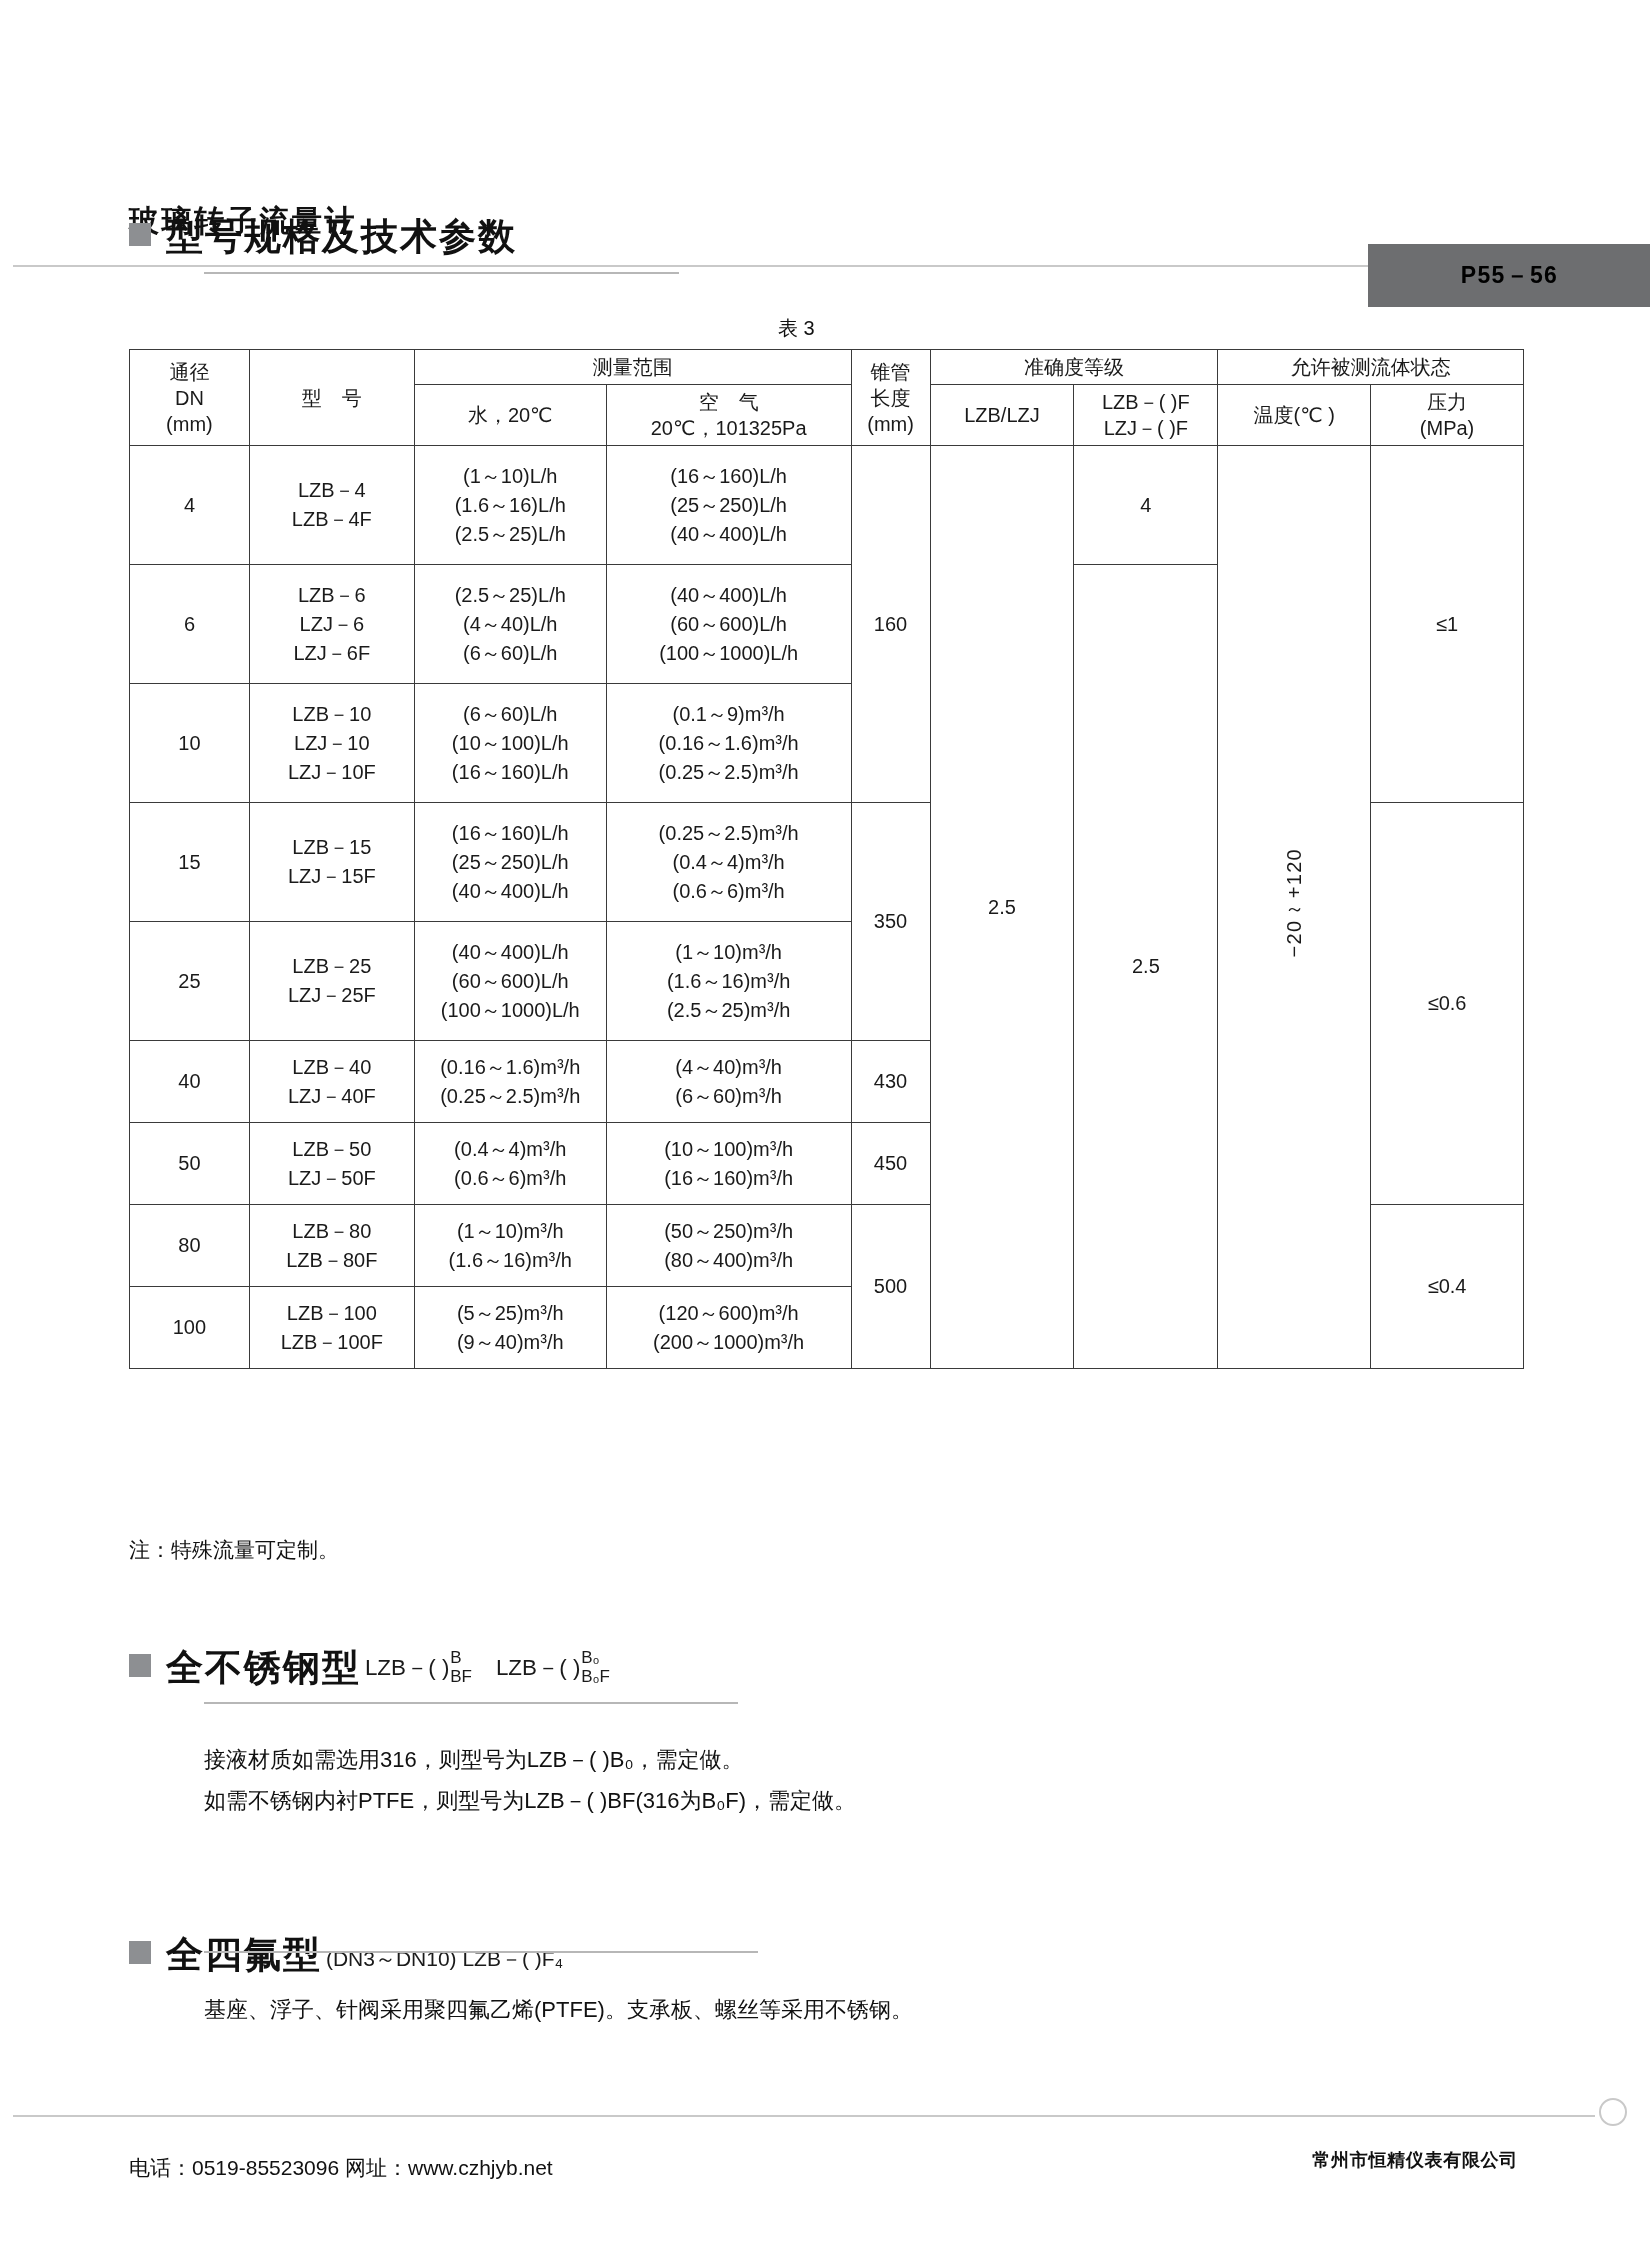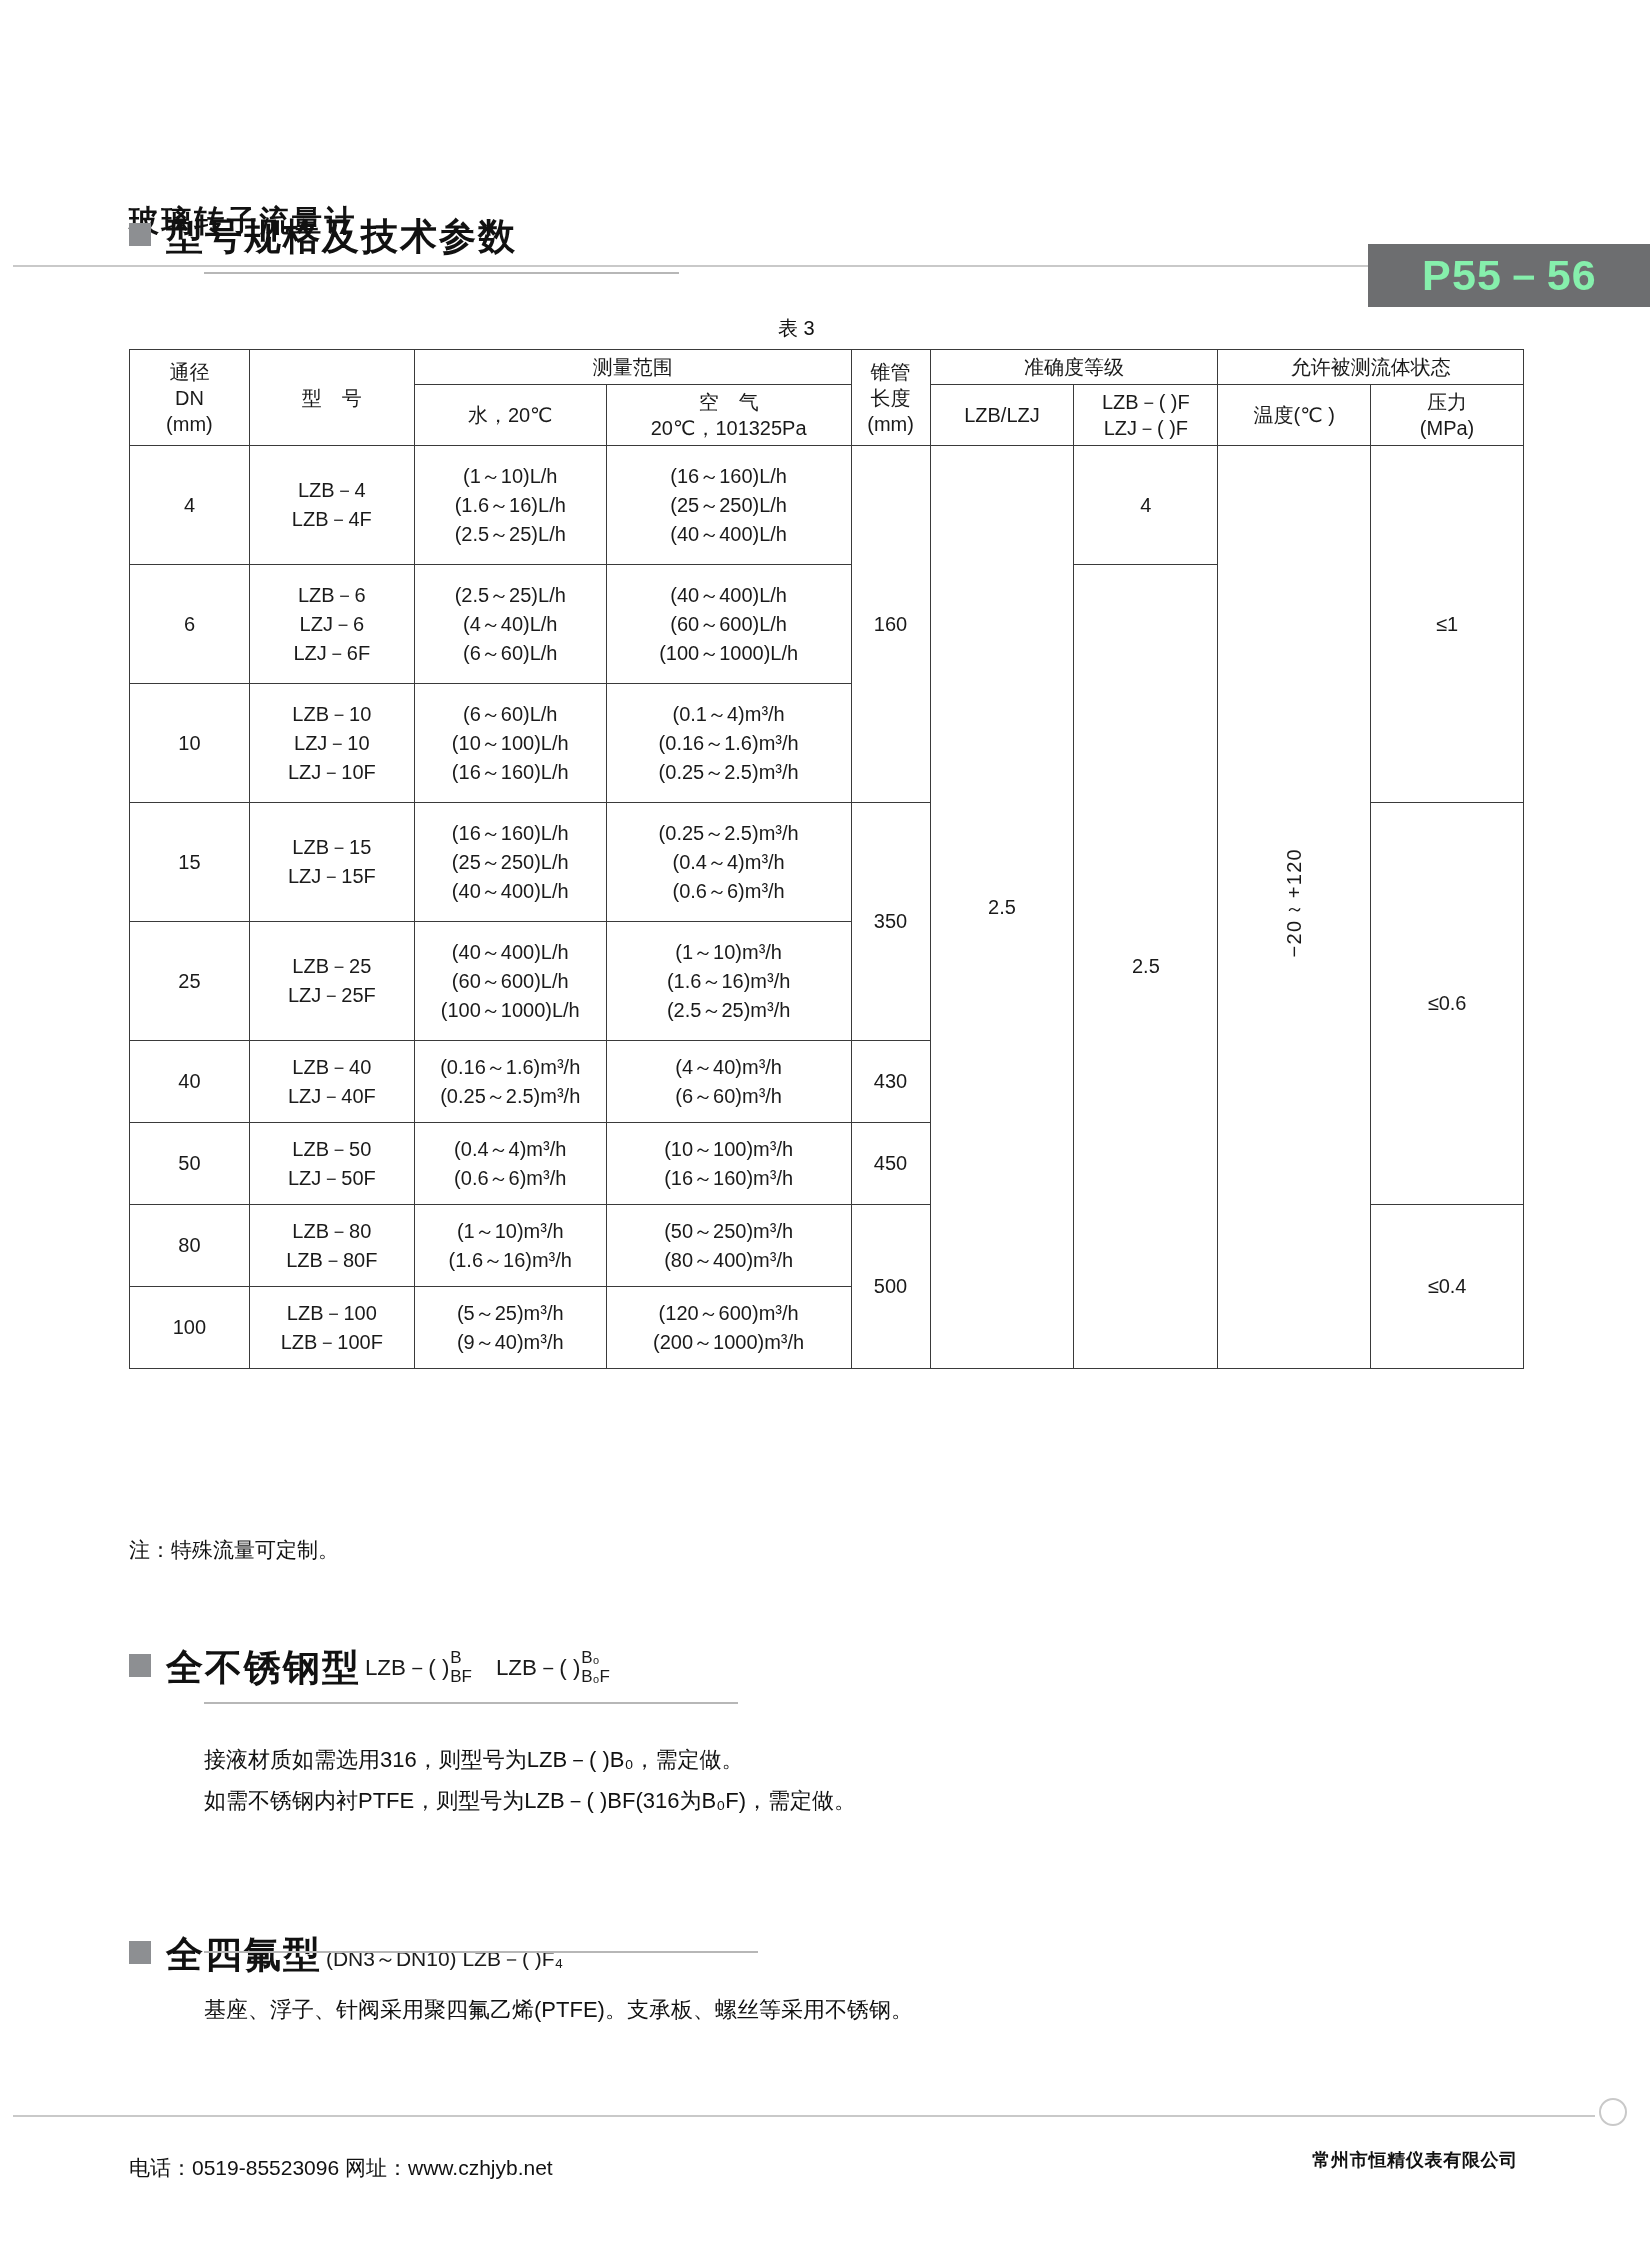--- a/index.html
+++ b/index.html
@@ -52,22 +52,22 @@
     height: 2px;
     background: #c9c9c9;
   }
   .page-tag {
     position: absolute;
     right: 0;
     top: 152px;
     width: 283px;
     height: 63px;
     background: #6d6e70;
-    color: #86efac;
-    font-size: 43px;
+    color: #000000;
+    font-size: 23px;
     font-weight: bold;
     letter-spacing: 1.3px;
     display: flex;
     align-items: center;
     justify-content: center;
   }
 
   
   .sec-head {
     position: absolute;
@@ -351,21 +351,21 @@
         </td>
         <td class="left">
           <span class="cellstack">
             <span>(6～60)L/h</span>
             <span>(10～100)L/h</span>
             <span>(16～160)L/h</span>
           </span>
         </td>
         <td class="left">
           <span class="cellstack">
-            <span>(0.1～4)m³/h</span>
+            <span>(0.1～9)m³/h</span>
             <span>(0.16～1.6)m³/h</span>
             <span>(0.25～2.5)m³/h</span>
           </span>
         </td>
       </tr>
 
       <tr style="height:119px;">
         <td>15</td>
         <td class="left">
           <span class="cellstack">

